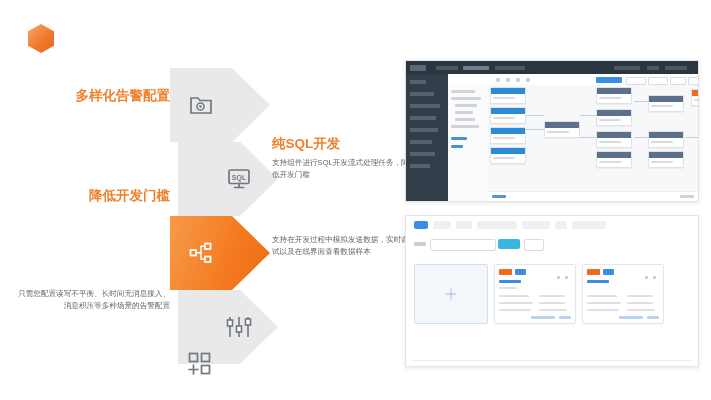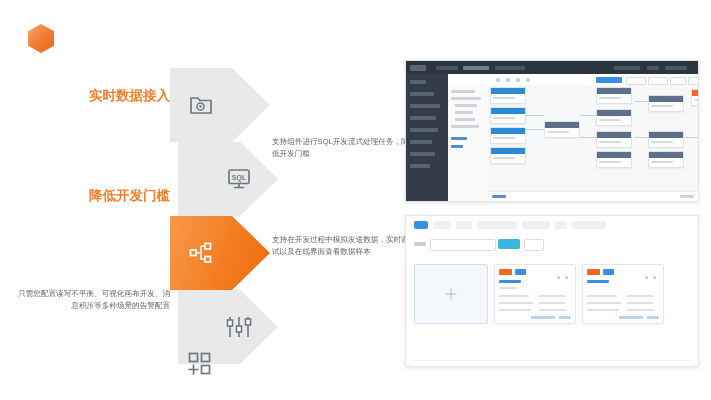--- a/index.html
+++ b/index.html
@@ -163,32 +163,33 @@
     <svg width="26" height="24" viewBox="0 0 26 24">
       <rect x="1.5" y="1.5" width="8" height="8" fill="none" stroke="#6f7782" stroke-width="1.7"></rect>
       <rect x="13.5" y="1.5" width="8" height="8" fill="none" stroke="#6f7782" stroke-width="1.7"></rect>
       <rect x="13.5" y="13.5" width="8" height="8" fill="none" stroke="#6f7782" stroke-width="1.7"></rect>
       <path d="M5.5 13v9M1 17.5h9" stroke="#6f7782" stroke-width="1.7" stroke-linecap="round"></path>
     </svg>
   </div>
 </div>
 
 <div class="feat left b1">
-  <div class="f-head">实时数据接入</div>
+  <div class="f-head">多样化告警配置</div>
 </div>
 
 <div class="feat left b2">
   <div class="f-head">降低开发门槛</div>
 </div>
 
 <div class="feat left b3">
-  <div class="f-body">只需您配置读写不平衡、可视化画布开发、消息积压等多种场景的告警配置</div>
+  <div class="f-body">只需您配置读写不平衡、长时间无消息接入、消息积压等多种场景的告警配置</div>
 </div>
 
 <div class="feat right b4">
+  <div class="f-head">纯SQL开发</div>
   <div class="f-body">支持组件进行SQL开发流式处理任务，降低开发门槛</div>
 </div>
 
 <div class="feat right b5">
   <div class="f-body">支持在开发过程中模拟发送数据，实时调试以及在线界面查看数据样本</div>
 </div>
 
 <div class="shot shot-top">
   <div class="cons-head">
     <div class="cons-logo"></div>

